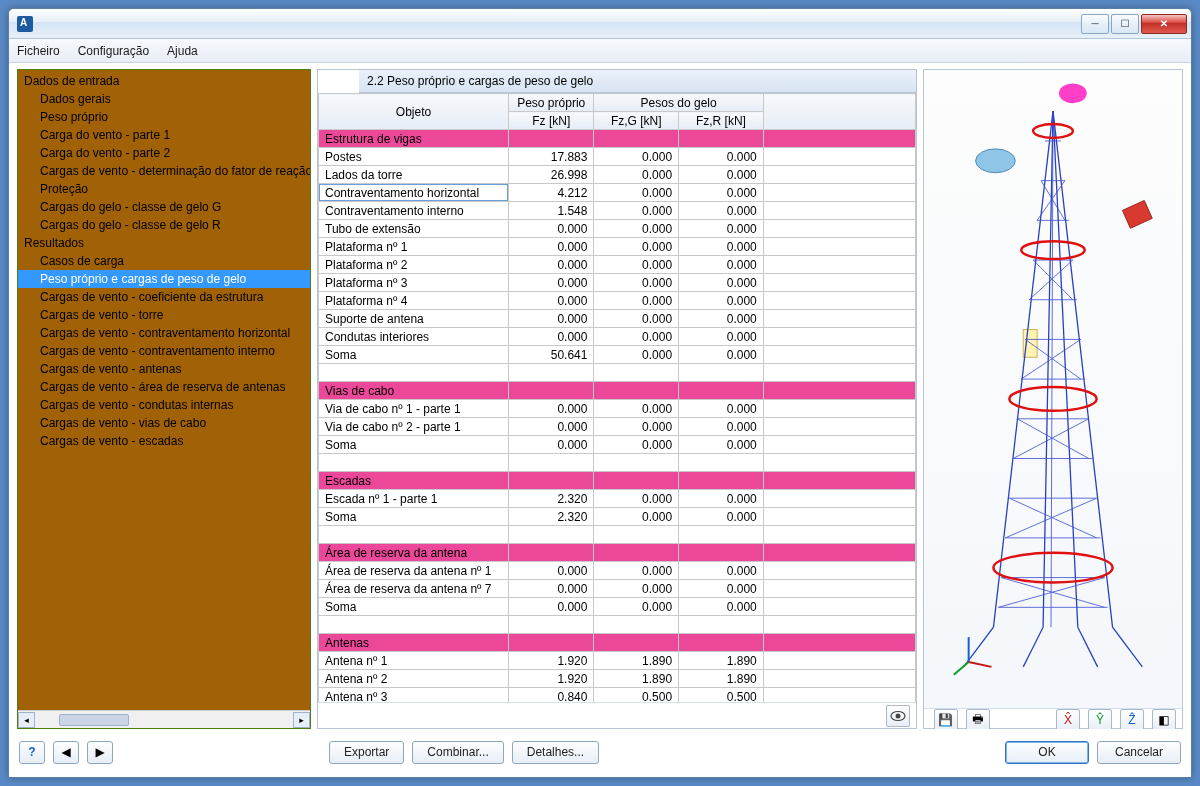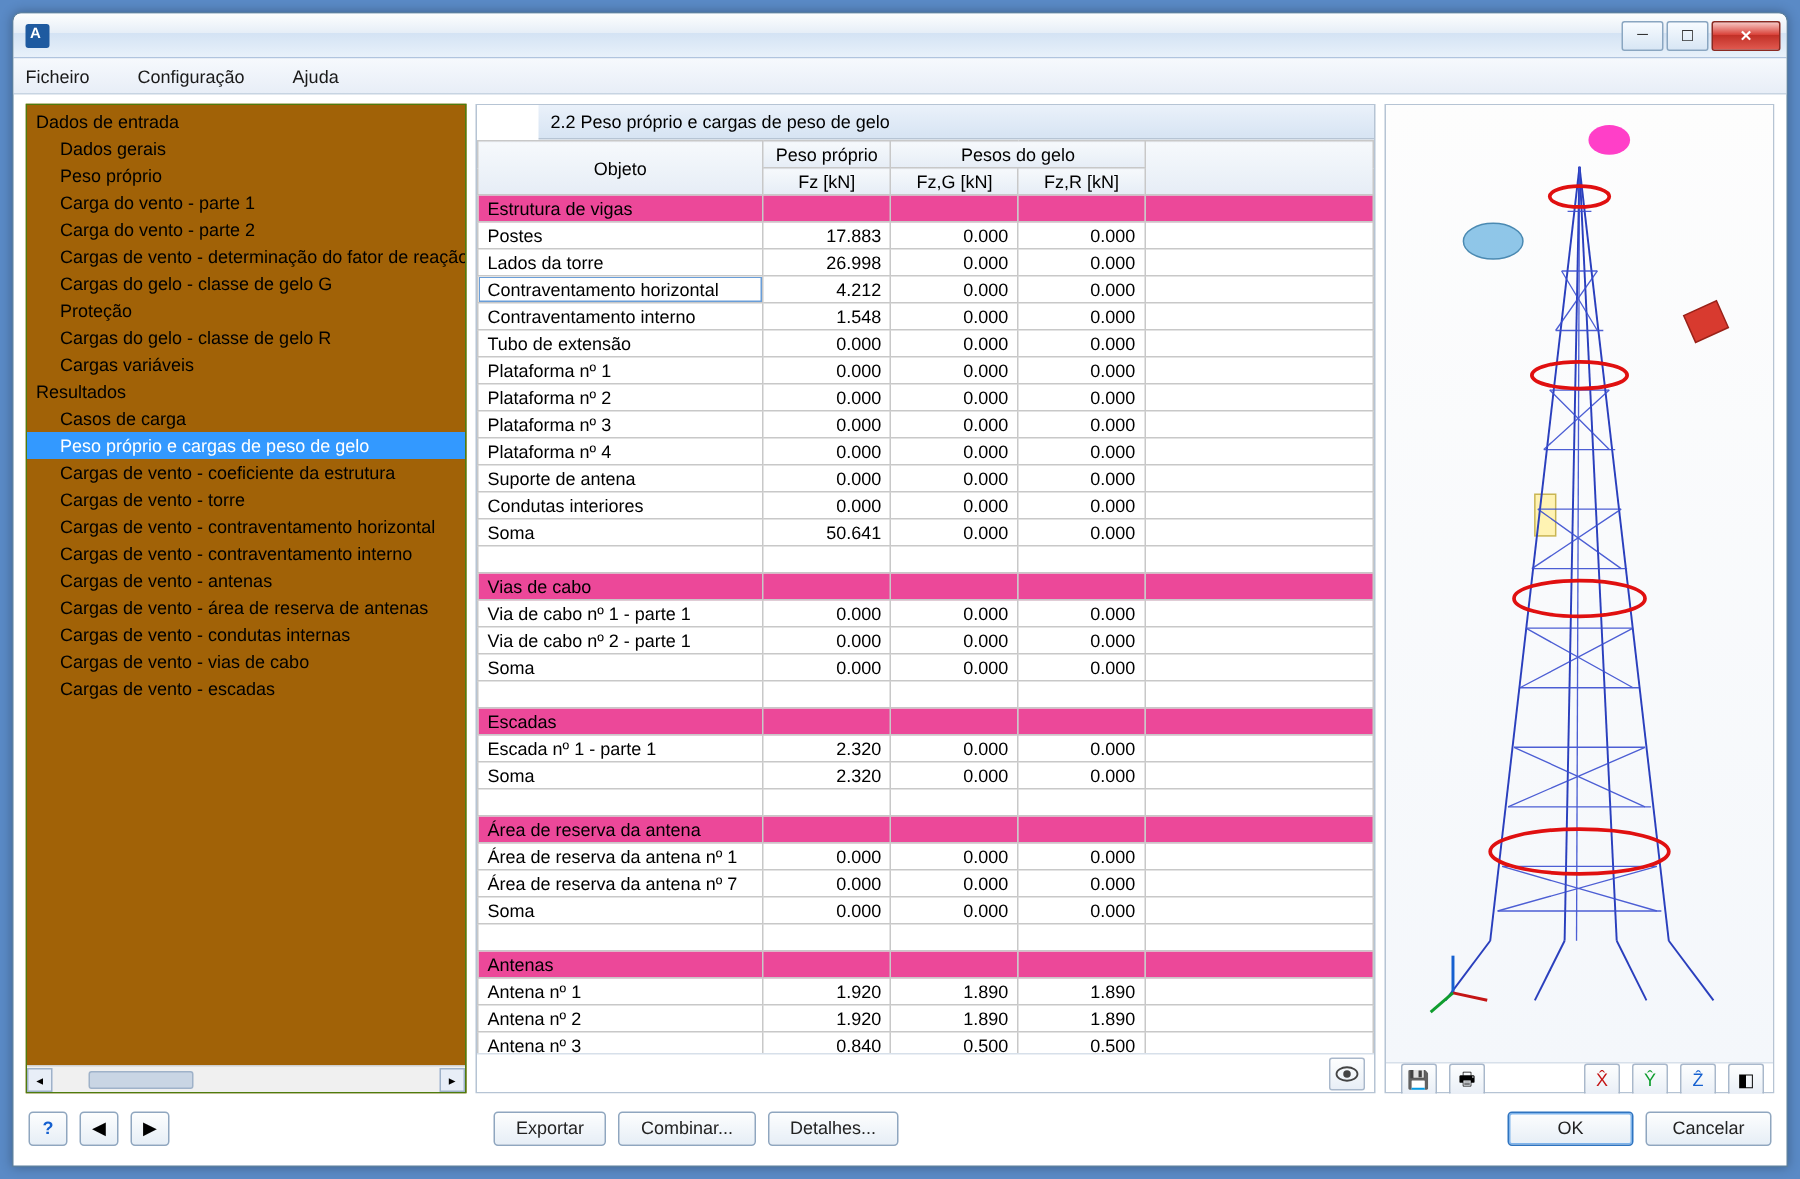--- a/index.html
+++ b/index.html
@@ -5,21 +5,21 @@
 * { box-sizing: border-box; font-family: "Segoe UI", Tahoma, sans-serif; font-size: 12px; }
 body { margin: 0; background: #5a8ac6; padding: 8px; }
 .window { width: 1184px; height: 770px; background: #fff; border: 1px solid #5a7fa0; border-radius: 6px 6px 0 0; overflow: hidden; box-shadow: 0 0 8px rgba(0,0,0,0.3); display: flex; flex-direction: column; }
 .titlebar { height: 30px; background: linear-gradient(#fdfefe, #e6eef7 45%, #d4e3f4 46%, #e8f1fa); display: flex; align-items: center; padding: 0 4px 0 8px; border-bottom: 1px solid #b0c4de; }
 .titlebar .app-icon { width: 16px; height: 16px; background: #1e5aa0; border-radius: 2px; margin-right: 6px; position: relative; }
 .titlebar .app-icon::after { content: "A"; color: #fff; font-size: 10px; font-weight: bold; position: absolute; top: 1px; left: 3px; }
 .titlebar .title { flex: 1; color: #1a1a1a; margin-top: 48px; }
 .titlebar .winbtns { display: flex; gap: 2px; }
 .titlebar .winbtn { width: 28px; height: 20px; border: 1px solid #8aa6c1; border-radius: 2px; background: linear-gradient(#f7fbff,#d8e6f4); display:flex; align-items:center; justify-content:center; font-size:10px; color:#333;}
 .titlebar .winbtn.close { width: 46px; background: linear-gradient(#f6c5c2,#d9433a 45%,#c12f26 46%,#e0594f); border-color:#8a2a22; color:#fff; font-weight:bold;}
-.menubar { height: 24px; background: linear-gradient(#f6f9fd,#e8eef7); border-bottom: 1px solid #c7d4e2; display:flex; align-items:center; padding: 0 8px; gap: 32px; color:#1a1a1a;}
+.menubar { height: 24px; background: linear-gradient(#f6f9fd,#e8eef7); border-bottom: 1px solid #c7d4e2; display:flex; align-items:center; padding: 0 8px; gap: 18px; color:#1a1a1a;}
 .menubar span { cursor: default; }
 .content { flex:1; display:flex; flex-direction: column; padding: 6px 8px 8px 8px; gap: 6px; overflow:hidden;}
 .panes { flex:1; display:flex; gap: 6px; overflow:hidden;}
 .tree-pane { width: 294px; border: 1px solid #4d7c0f; background:#a16207; display:flex; flex-direction:column; }
 .tree { flex:1; overflow:auto; padding: 2px 0; }
 .tree .root { padding: 2px 6px; }
 .tree .item { padding: 1px 6px 1px 22px; white-space:nowrap; line-height:16px;}
 .tree .item.selected { background:#3399ff; color:#fff; }
 .tree-scroll { height:18px; border-top:1px solid #d0d0d0; background:#f0f0f0; display:flex; align-items:center;}
 .tree-scroll .thumb { width:70px; height:12px; background:#c9d5e4; border:1px solid #9fb2c9; margin-left:24px; border-radius:2px;}
@@ -73,24 +73,23 @@
 
       <div class="tree-pane">
         <div class="tree">
           <div class="root">Dados de entrada</div>
           <div id="tree-input">
               <div class="item">Dados gerais</div>
               <div class="item">Peso próprio</div>
               <div class="item">Carga do vento - parte 1</div>
               <div class="item">Carga do vento - parte 2</div>
               <div class="item">Cargas de vento - determinação do fator de reação</div>
+              <div class="item">Proteção</div>
               <div class="item">Cargas do gelo - classe de gelo G</div>
-              <div class="item">Proteção</div>
               <div class="item">Cargas do gelo - classe de gelo R</div>
-              <div class="item">Cargas variáveis</div>
             </div>
           <div class="root">Resultados</div>
           <div id="tree-results">
               <div class="item">Casos de carga</div>
               <div class="item selected">Peso próprio e cargas de peso de gelo</div>
               <div class="item">Cargas de vento - coeficiente da estrutura</div>
               <div class="item">Cargas de vento - torre</div>
               <div class="item">Cargas de vento - contraventamento horizontal</div>
               <div class="item">Cargas de vento - contraventamento interno</div>
               <div class="item">Cargas de vento - antenas</div>

